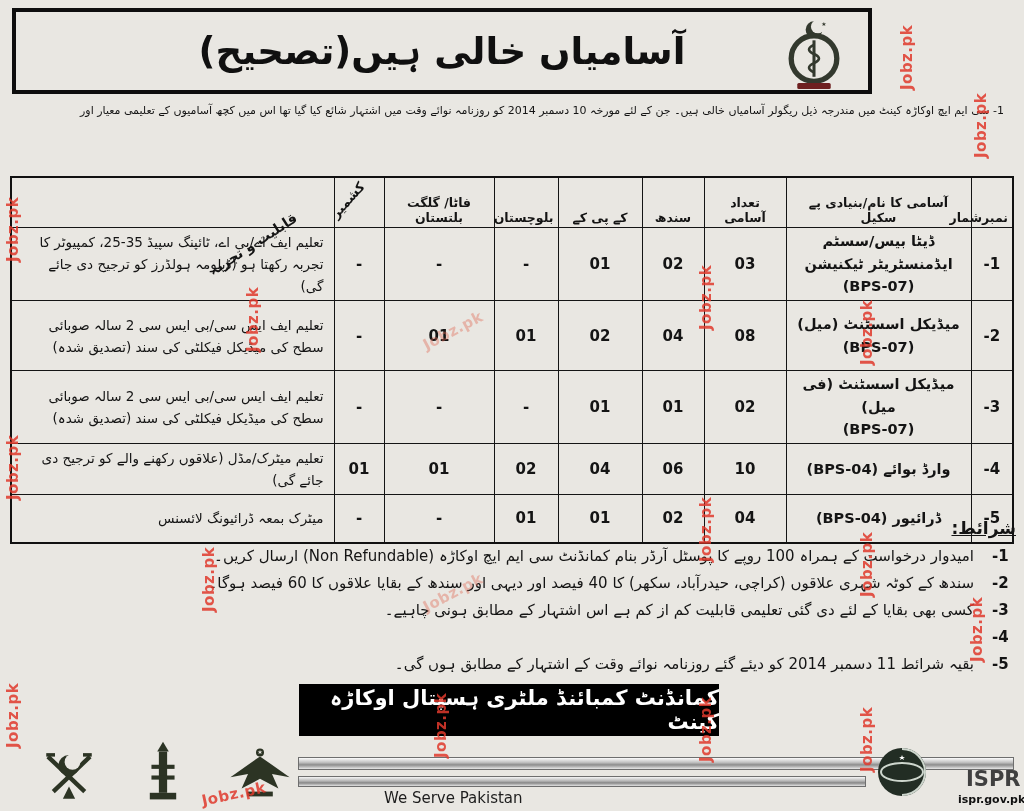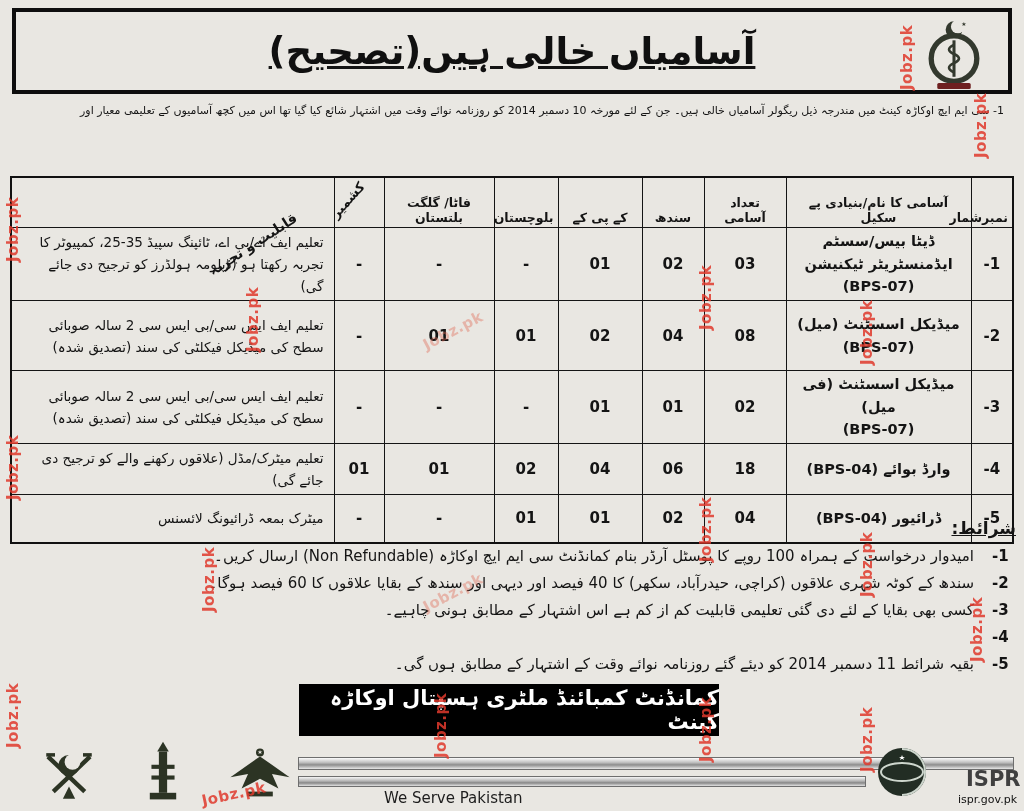--- a/index.html
+++ b/index.html
@@ -15,22 +15,22 @@
     position:absolute; color:#e03a2d; font-weight:bold; font-size:15px;
     white-space:nowrap; opacity:.85; letter-spacing:.5px; pointer-events:none; z-index:30;
   }
   .wm.v   { transform:rotate(-90deg); transform-origin:left top; }
   .wm.d   { transform:rotate(-28deg); transform-origin:left top; }
   .wm.d2  { transform:rotate(-12deg); transform-origin:left top; }
   .wm.light { opacity:.40; color:#e06a55; }
 
   
   .header-box {
-    position:absolute; left:12px; top:8px; width:1000px; height:86px;
-    border:4px solid #0e0e0e; display:flex; align-items:center; justify-content:center;text-decoration:underline;
+    position:absolute; left:12px; top:8px; width:860px; height:86px;
+    border:4px solid #0e0e0e; display:flex; align-items:center; justify-content:center;
   }
   .page-title {
     direction:rtl; font-size:37px; font-weight:bold; color:#101010; letter-spacing:1px;
   }
   .crest-header { position:absolute; right:16px; top:4px; width:76px; height:76px; }
 
   
   .intro {
     position:absolute; right:20px; top:100px; width:998px;
     direction:rtl; text-align:right; font-size:11px; line-height:1.95; font-weight:500;
@@ -90,21 +90,21 @@
   }
   .bar-bottom {
     position:absolute; left:298px; top:776px; width:568px; height:11px;
     background:linear-gradient(180deg,#f5f5f5 0%,#b5b5b5 45%,#878787 65%,#e2e2e2 100%);
     border:1px solid #6e6e6e;
   }
   .slogan { position:absolute; left:384px; top:789px; font-size:15px; color:#1d1d1d; }
   .crests { position:absolute; left:34px; top:740px; display:flex; gap:38px; align-items:flex-end; }
   .ispr-logo { position:absolute; left:876px; top:746px; width:52px; height:52px; }
   .ispr-label { position:absolute; left:966px; top:767px; font-size:21px; font-weight:bold; color:#404040; }
-  .ispr-url { position:absolute; left:958px; top:793px; font-size:11px; font-weight:normal; color:#111; }
+  .ispr-url { position:absolute; left:958px; top:793px; font-size:11px; font-weight:bold; color:#111; }
 </style>
 </head>
 <body>
 
 <span class="wm v" style="left:898px; top:90px;">Jobz.pk</span>
 <span class="wm v" style="left:972px; top:158px;">Jobz.pk</span>
 <span class="wm v" style="left:4px;   top:262px;">Jobz.pk</span>
 <span class="wm v" style="left:244px; top:352px;">Jobz.pk</span>
 <span class="wm d light" style="left:420px; top:338px;">Jobz.pk</span>
 <span class="wm v" style="left:697px; top:330px;">Jobz.pk</span>
@@ -211,21 +211,21 @@
       <td class="c">-</td>
       <td class="c">-</td>
       <td class="qual">تعلیم ایف ایس سی/بی ایس سی 2 سالہ صوبائی سطح کی میڈیکل فیکلٹی کی سند (تصدیق شدہ)</td>
     </tr>
     <tr>
       <td class="c"><span class="ltr">-4</span></td>
       <td class="post">
           <div>وارڈ بوائے (BPS-04)</div>
           <div></div>
         </td>
-      <td class="c">18</td>
+      <td class="c">10</td>
       <td class="c">06</td>
       <td class="c">04</td>
       <td class="c">02</td>
       <td class="c">01</td>
       <td class="c">01</td>
       <td class="qual">تعلیم میٹرک/مڈل (علاقوں رکھنے والے کو ترجیح دی جائے گی)</td>
     </tr>
     <tr>
       <td class="c"><span class="ltr">-5</span></td>
       <td class="post">

